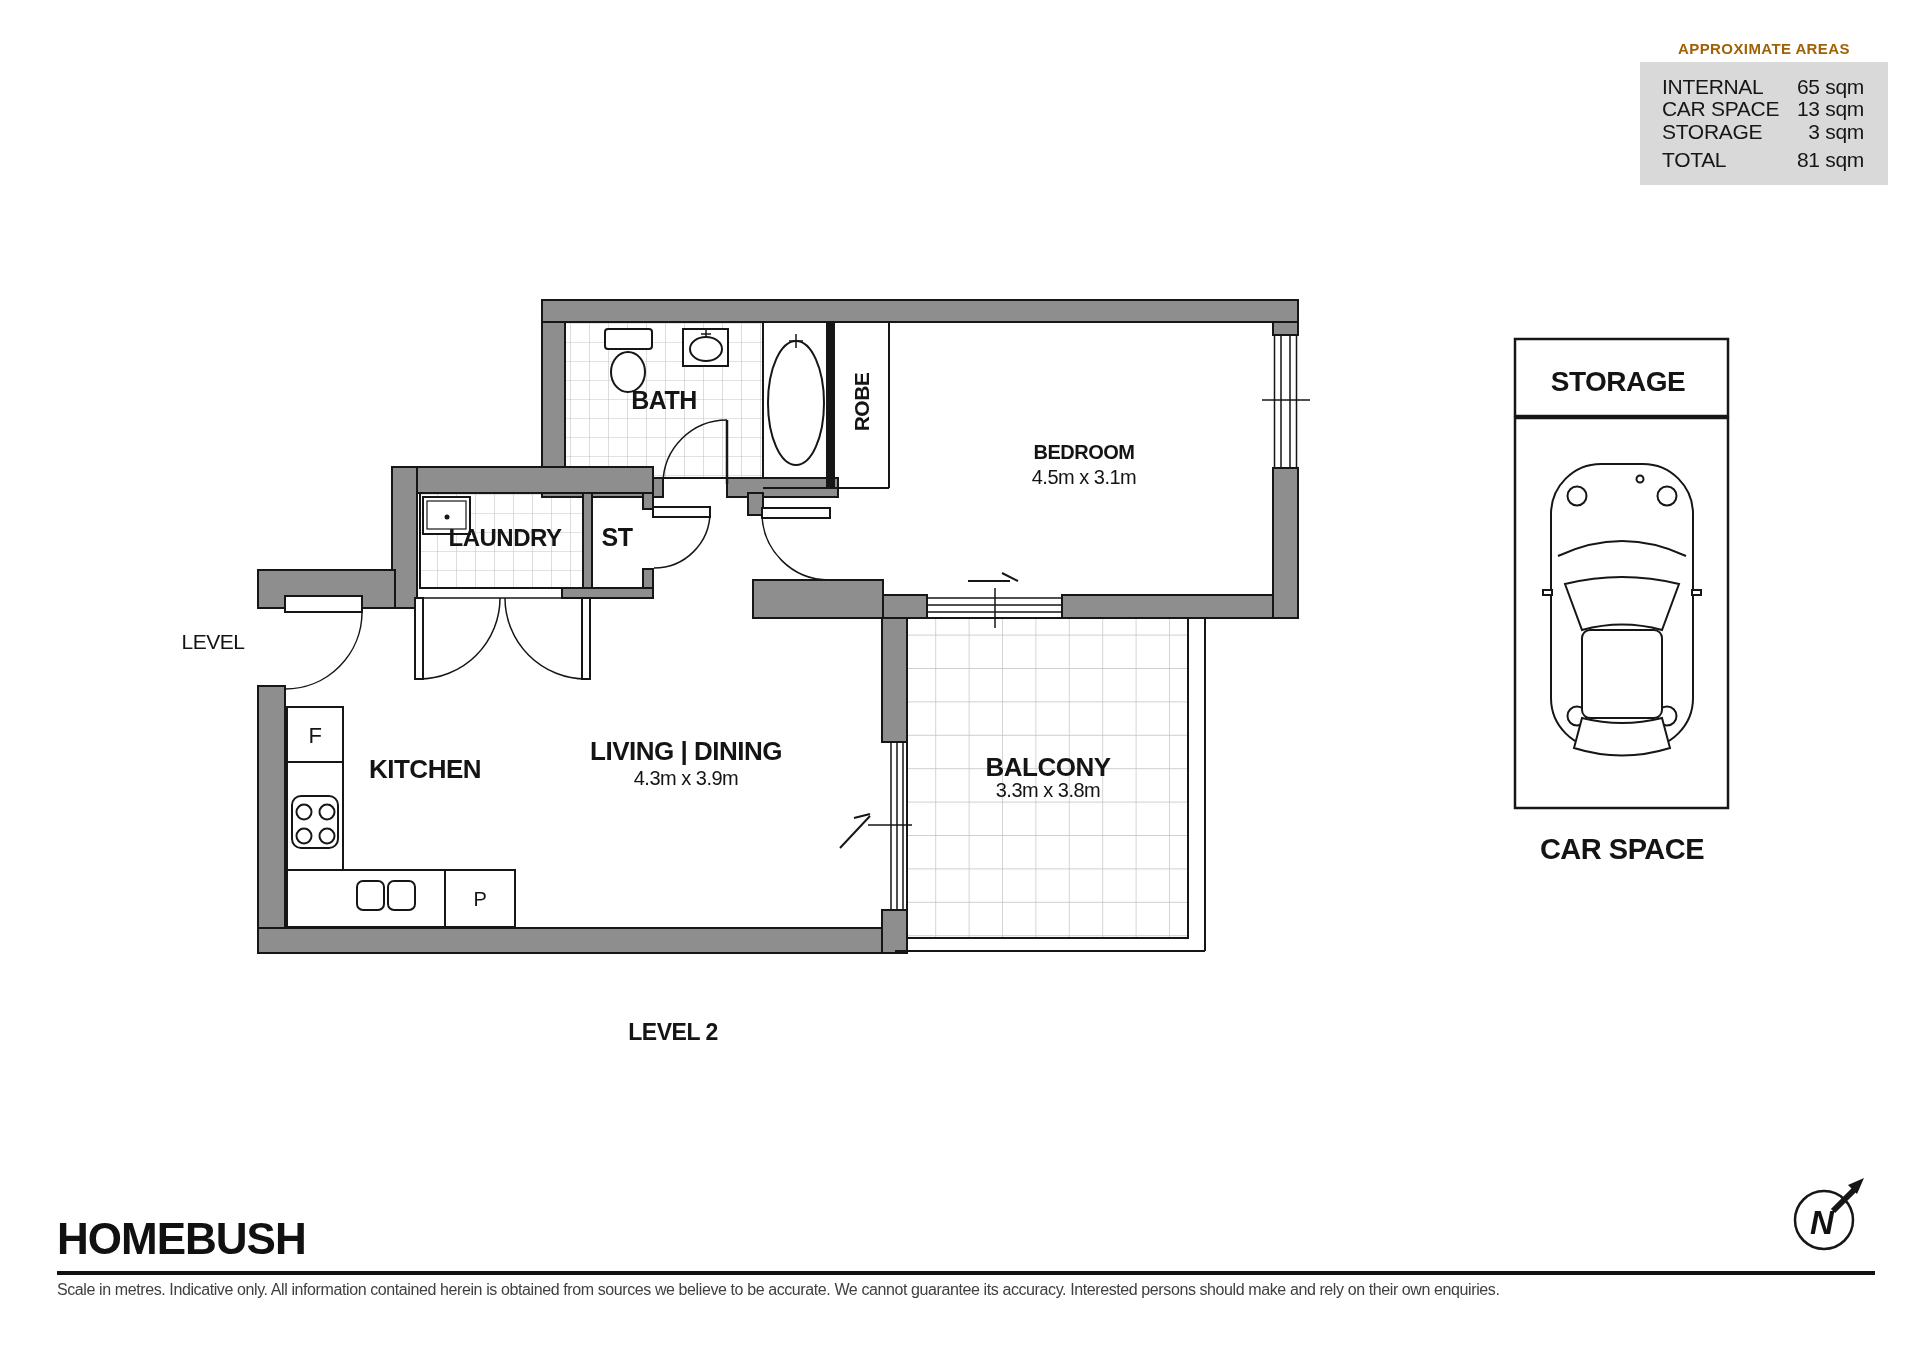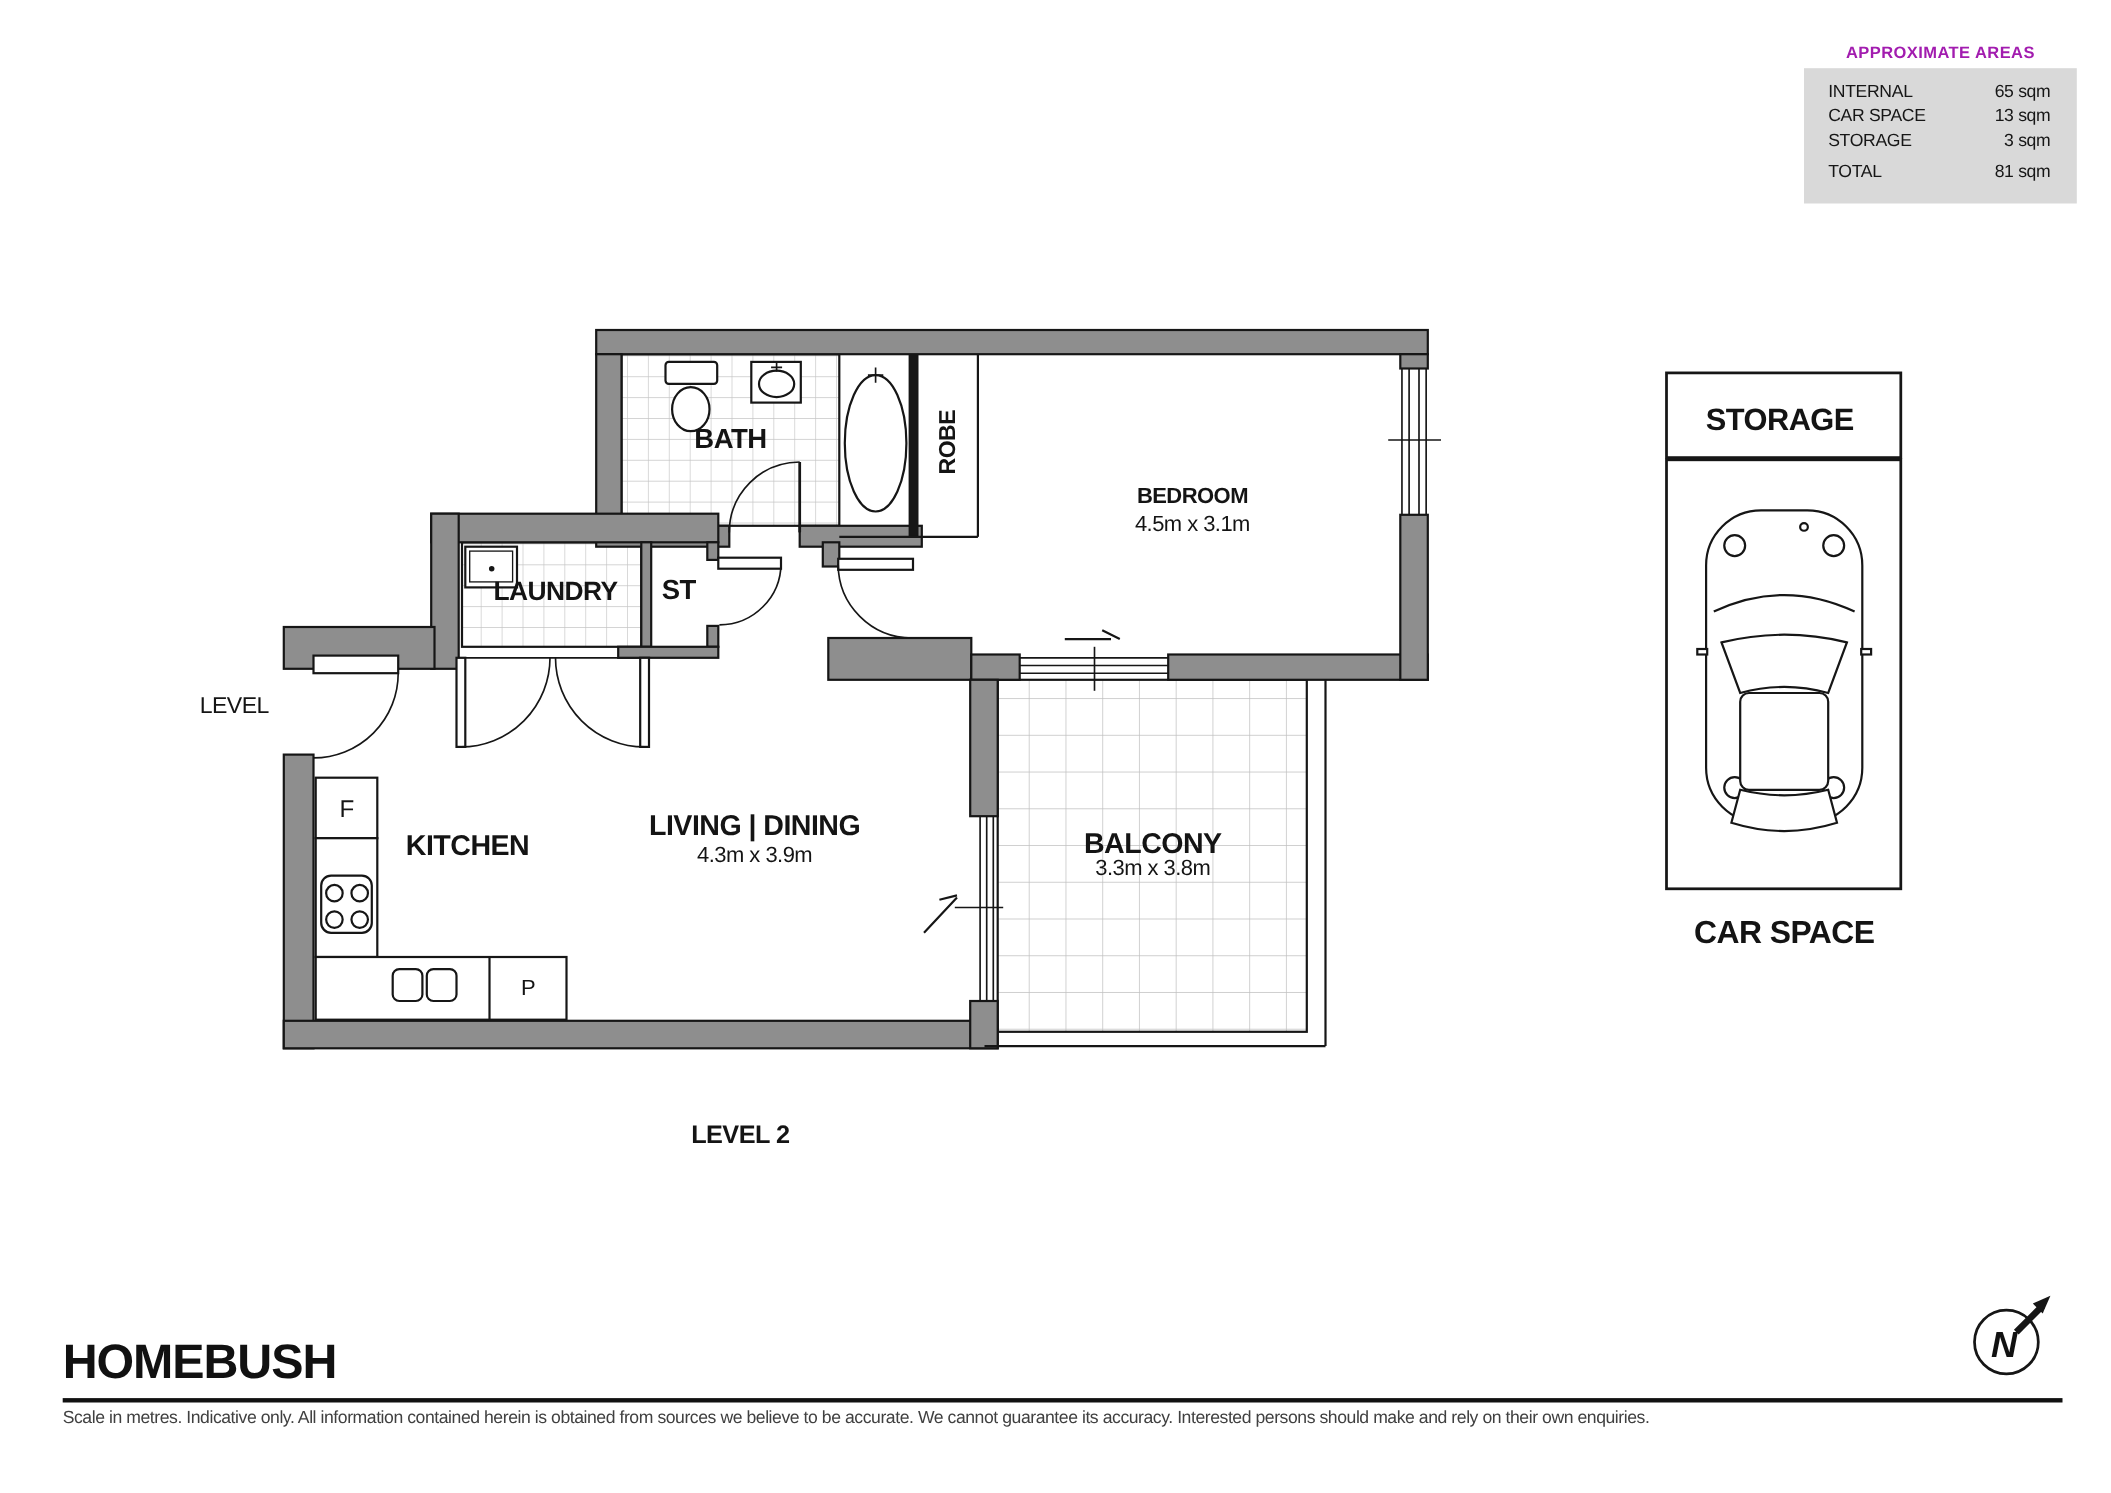--- a/index.html
+++ b/index.html
@@ -5,24 +5,24 @@
   html,body{margin:0;padding:0;background:#ffffff;}
   #canvas{position:relative;width:1919px;height:1357px;background:#fff;overflow:hidden;
           font-family:"Liberation Sans",sans-serif;color:#111;}
   svg{position:absolute;left:0;top:0;}
   .lbl{position:absolute;transform:translate(-50%,-50%);white-space:nowrap;
        font-family:"Liberation Sans",sans-serif;color:#141414;letter-spacing:-0.5px;}
   .b{font-weight:bold;}
   .rot{transform:translate(-50%,-50%) rotate(-90deg);}
   
   #areas-title{position:absolute;left:1640px;top:40px;width:248px;text-align:center;
-       font-size:15px;font-weight:bold;color:#a21caf;letter-spacing:0.4px;}
+       font-size:15px;font-weight:bold;color:#a16207;letter-spacing:0.4px;}
   #areas-box{position:absolute;left:1640px;top:62px;width:248px;height:123px;background:#d9d9d9;}
   .arow{position:absolute;left:22px;right:24px;display:flex;justify-content:space-between;
-        font-size:16px;color:#161616;letter-spacing:-0.3px;}
+        font-size:21px;color:#161616;letter-spacing:-0.3px;}
   
   #footer-line{position:absolute;left:57px;top:1271px;width:1818px;height:4px;background:#111;}
   #title-wrap{position:absolute;left:57px;top:1214px;display:flex;align-items:flex-end;gap:24px;}
   #suburb{font-size:44px;font-weight:bold;letter-spacing:-1px;}
   #address{font-size:30px;letter-spacing:-0.5px;}
   #disclaimer{position:absolute;left:57px;top:1281px;font-size:16px;letter-spacing:-0.4px;color:#404040;}
   #compass-n{position:absolute;left:1822px;top:1223px;transform:translate(-50%,-50%);
        font-size:33px;font-style:italic;font-weight:bold;}
 </style>
 </head>

